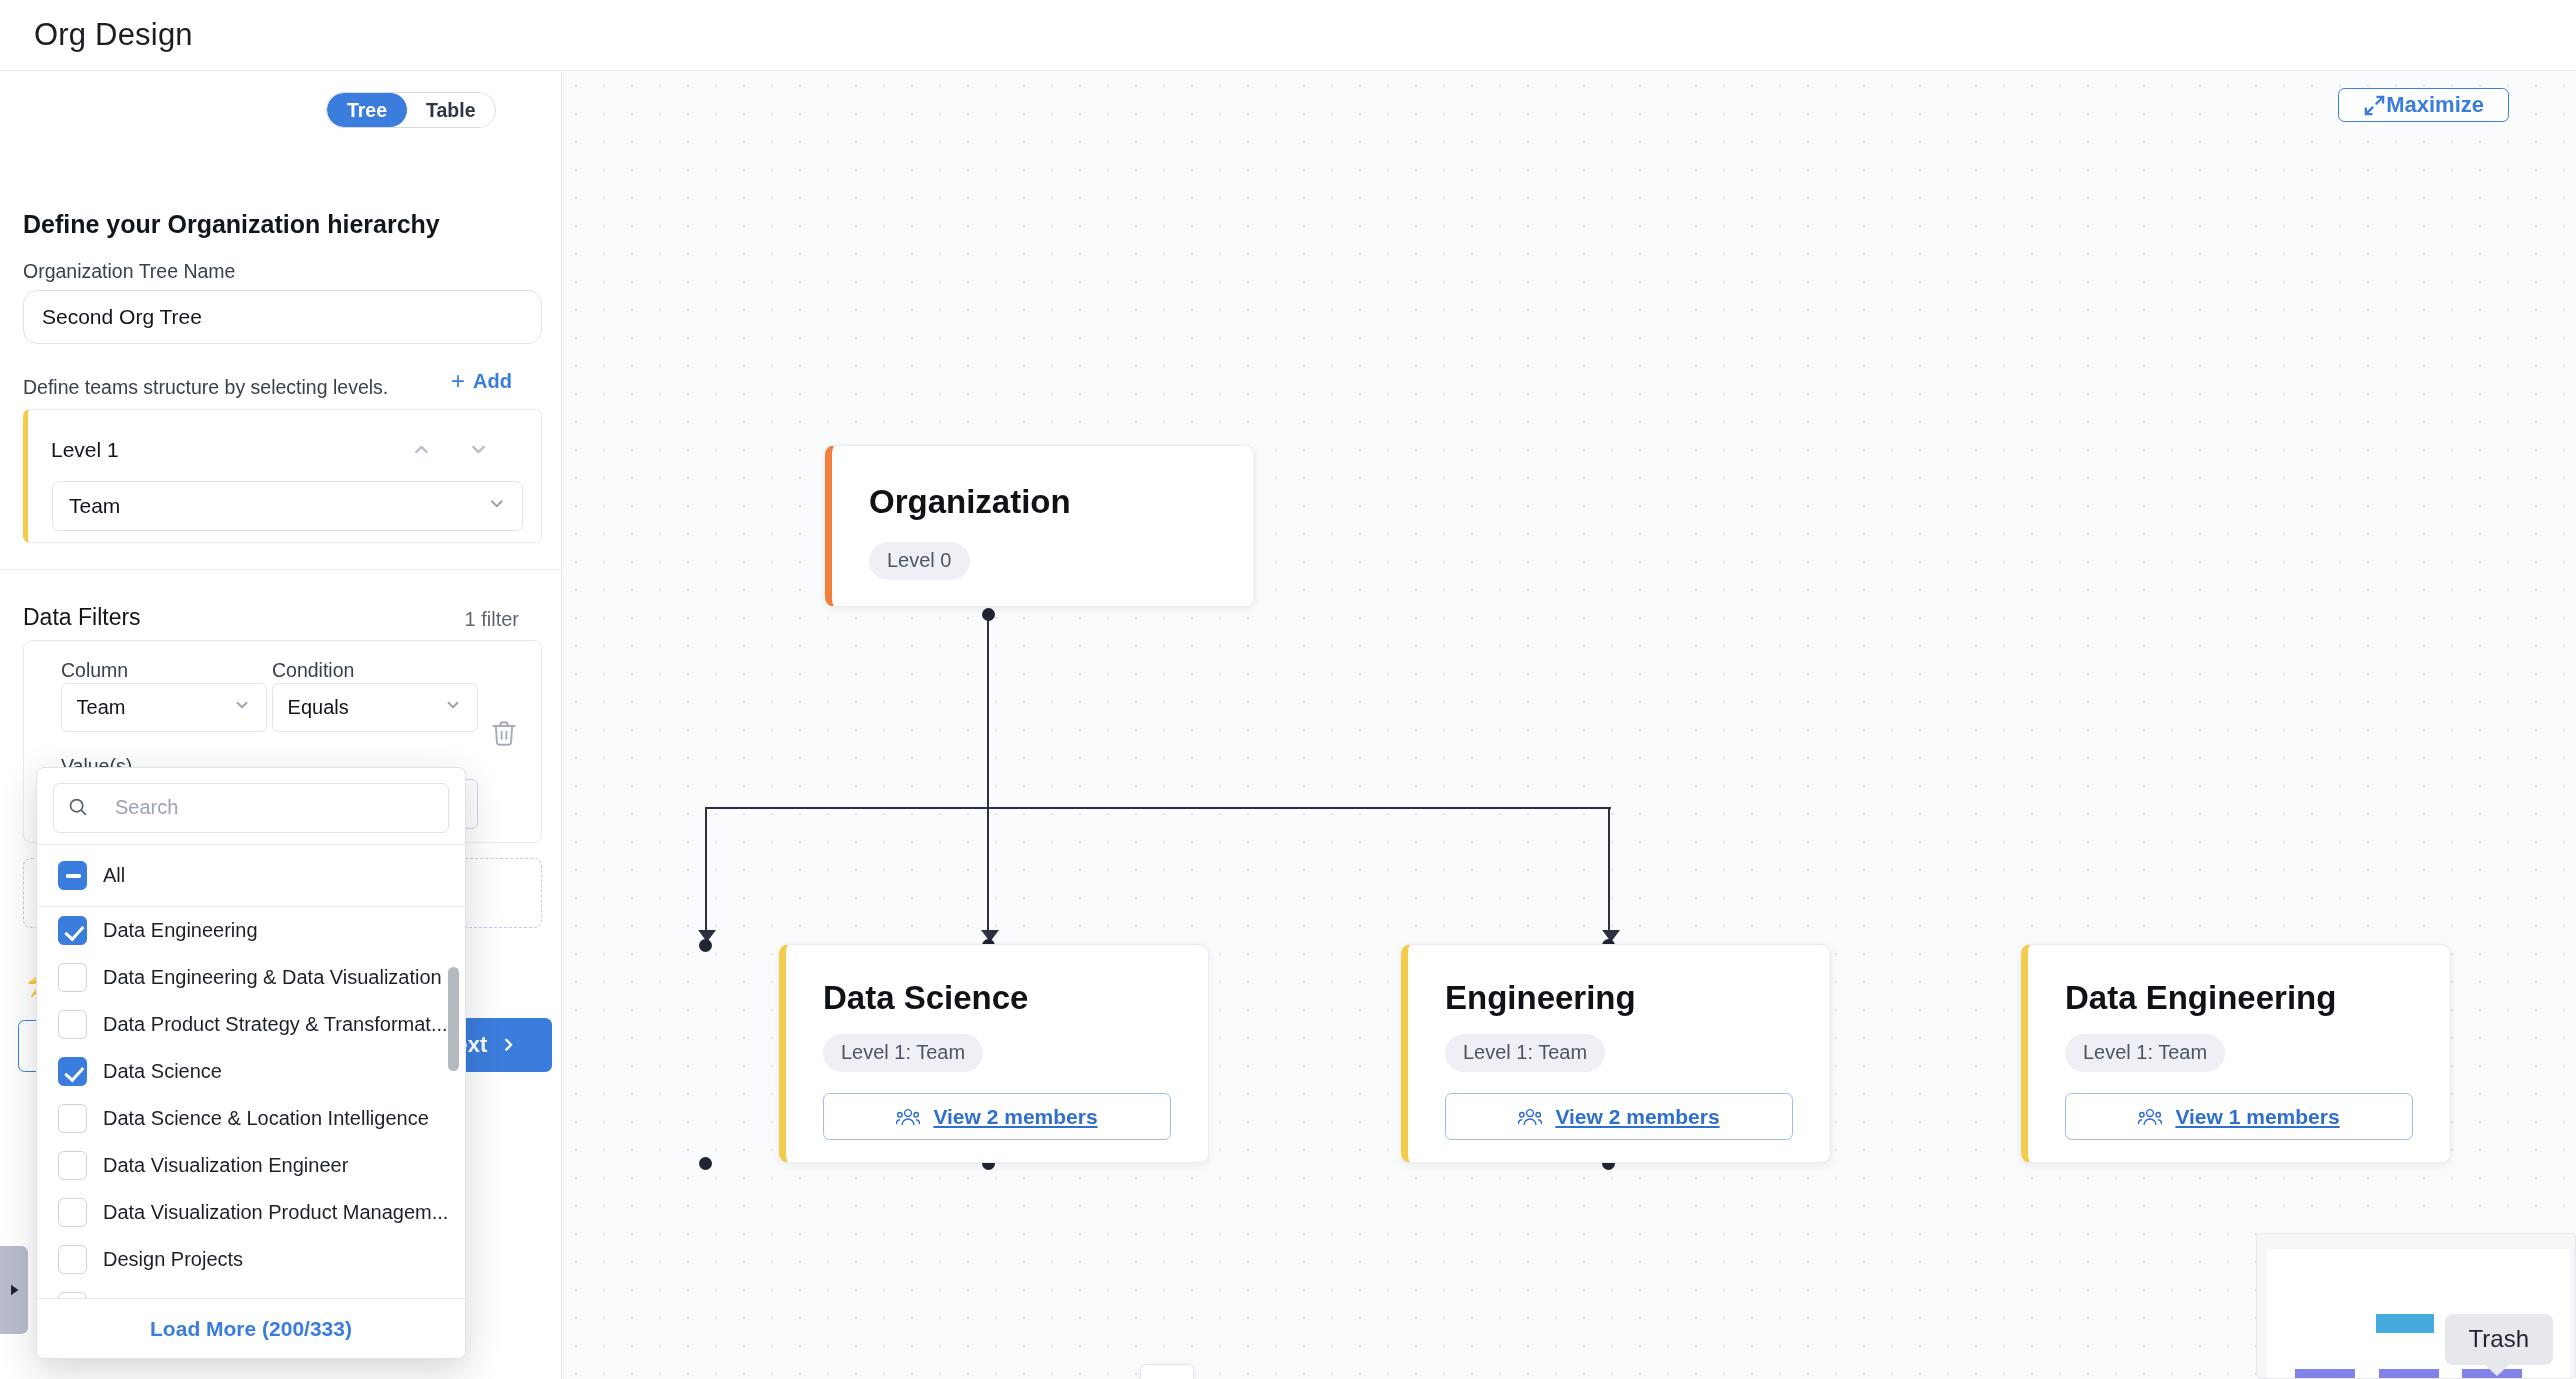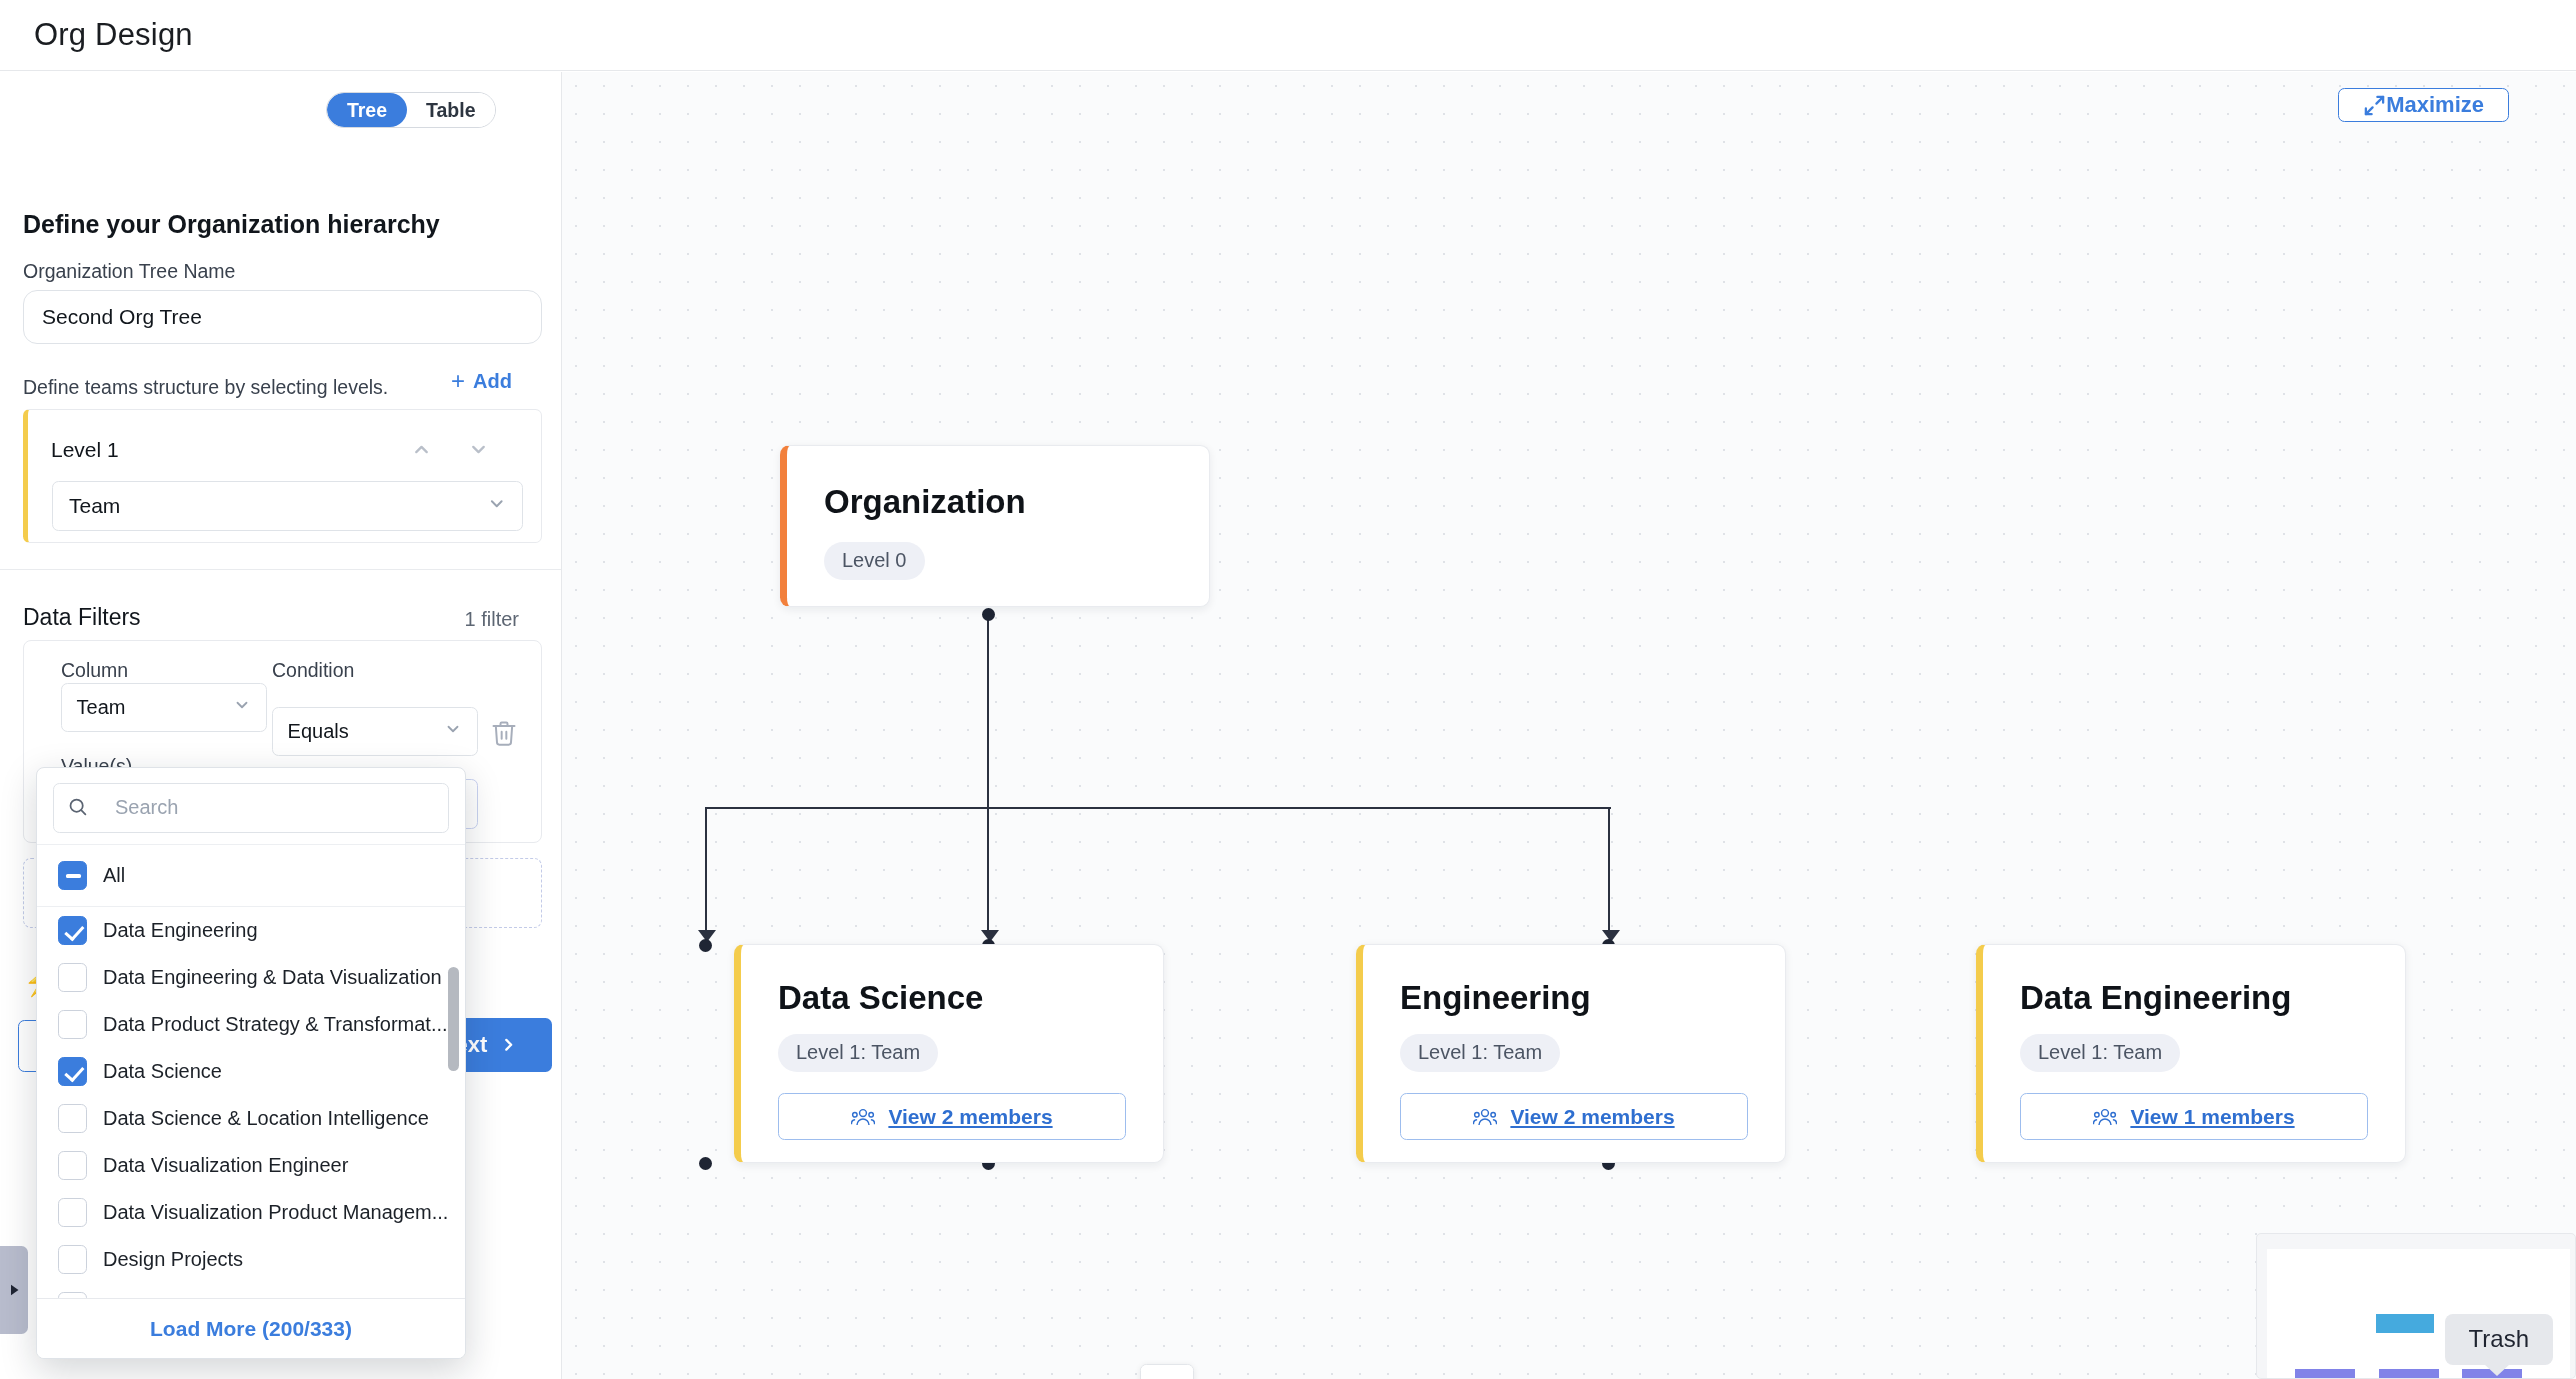--- a/index.html
+++ b/index.html
@@ -99,21 +99,21 @@
   .fc-lbl { position: absolute; font-size: 19.5px; color: #39414d; }
   .lbl-column { left: 37px; top: 18px; }
   .lbl-condition { left: 248px; top: 18px; }
   .lbl-values { left: 37px; top: 114px; }
   .sel-box {
     position: absolute; height: 49px; border: 0.8px solid #dfe3e8; border-radius: 6.5px;
     background: #fff; display: flex; align-items: center; padding: 0 14.6px;
     font-size: 20px; color: #11161c; cursor: pointer;
   }
   .sel-column { left: 37px; top: 42px; width: 206px; }
-  .sel-condition { left: 248px; top: 42px; width: 206px; margin-top: 24px; }
+  .sel-condition { left: 248px; top: 42px; width: 206px; }
   .sel-box .chv { margin-left: auto; color: #9aa3b0; }
   .btn-trash {
     position: absolute; left: 484px; top: 641px; width: 39px; height: 39px;
     background: none; border: 0; cursor: pointer; color: #a7aebb;
     display: flex; align-items: center; justify-content: center;
   }
   .values-box {
     position: absolute; left: 37px; top: 138px; width: 417px; height: 50px;
     border: 0.8px solid #c9d2f0; border-radius: 6.5px; background: #fff;
     display: flex; align-items: center; padding: 0 13px; cursor: pointer;
@@ -219,21 +219,21 @@
     position: absolute; right: 67px; top: 16px; height: 34px;
     border: 0.8px solid #3b7ddd; border-radius: 6.5px; background: #fff;
     color: #3b7ddd; font-size: 22px; font-weight: 700; cursor: pointer;
     display: flex; align-items: center; gap: 0; padding: 0 24px;
     font-family: inherit;
   }
 
   .node {
     position: absolute; background: #fff; border: 0.8px solid #e9ebef;
     border-radius: 9.7px; box-shadow: 0 2.4px 8px rgba(20,28,44,.07);
-    border-left-width: 7.3px; border-left-style: solid;
+    border-left-width: 7.3px; border-left-style: solid; margin-left: 45px;
   }
   .node-title { font-weight: 700; color: #0f1318; }
   .node-badge {
     display: inline-flex; align-items: center; background: #eef0f6;
     color: #4c5564; border-radius: 811px; padding: 7.3px 18px; font-size: 20px;
   }
   .node-link {
     display: flex; align-items: center; justify-content: center; gap: 13px;
     border: 0.8px solid #9dbdee; border-radius: 6.5px; height: 47px;
     color: #2f6fd0; font-size: 21px; font-weight: 700; cursor: pointer;

